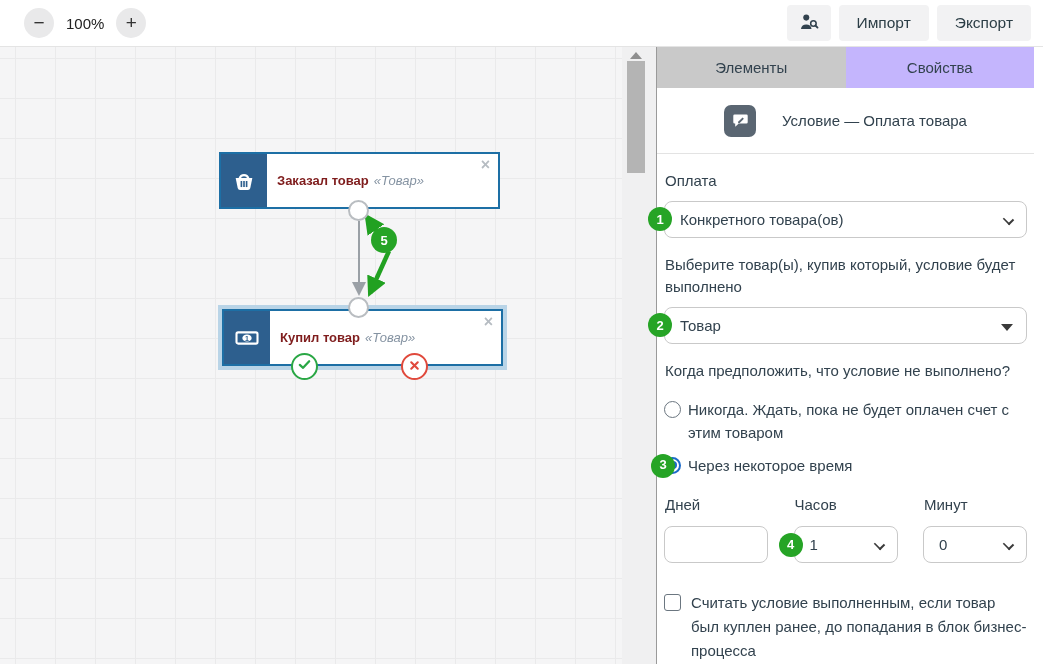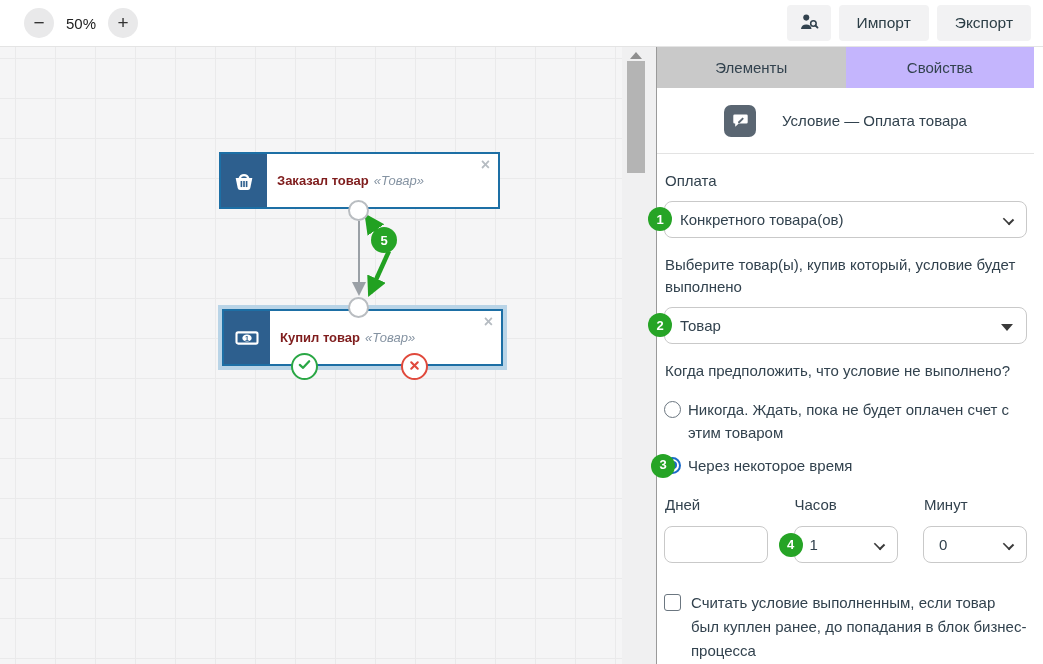--- a/index.html
+++ b/index.html
@@ -72,21 +72,21 @@
 
   .check-row { position:relative; padding-left:27px; line-height:1.6; margin-top:28px; cursor:pointer; }
   .check-box { position:absolute; left:0; top:3px; width:17px; height:17px; border-radius:3px; border:1.5px solid #6b7680; background:#fff; }
 </style>
 </head>
 <body>
 
 <div class="toolbar">
   <div class="zoom-controls">
     <button class="zoom-btn">−</button>
-    <span class="zoom-level">50%</span>
+    <span class="zoom-level">100%</span>
     <button class="zoom-btn">+</button>
   </div>
   <div class="toolbar-right">
     <button class="tb-icon-btn">
       <span>
         <svg width="22" height="22" viewBox="0 0 24 24">
           <circle cx="9" cy="7.2" r="3.3" fill="#32424e"></circle>
           <path d="M3.2 19.5 a5.9 5.9 0 0 1 11.6 0 z" fill="#32424e"></path>
           <circle cx="16.8" cy="13.6" r="3" fill="none" stroke="#32424e" stroke-width="1.7"></circle>
           <line x1="19" y1="15.8" x2="21.3" y2="18.1" stroke="#32424e" stroke-width="2" stroke-linecap="round"></line>

